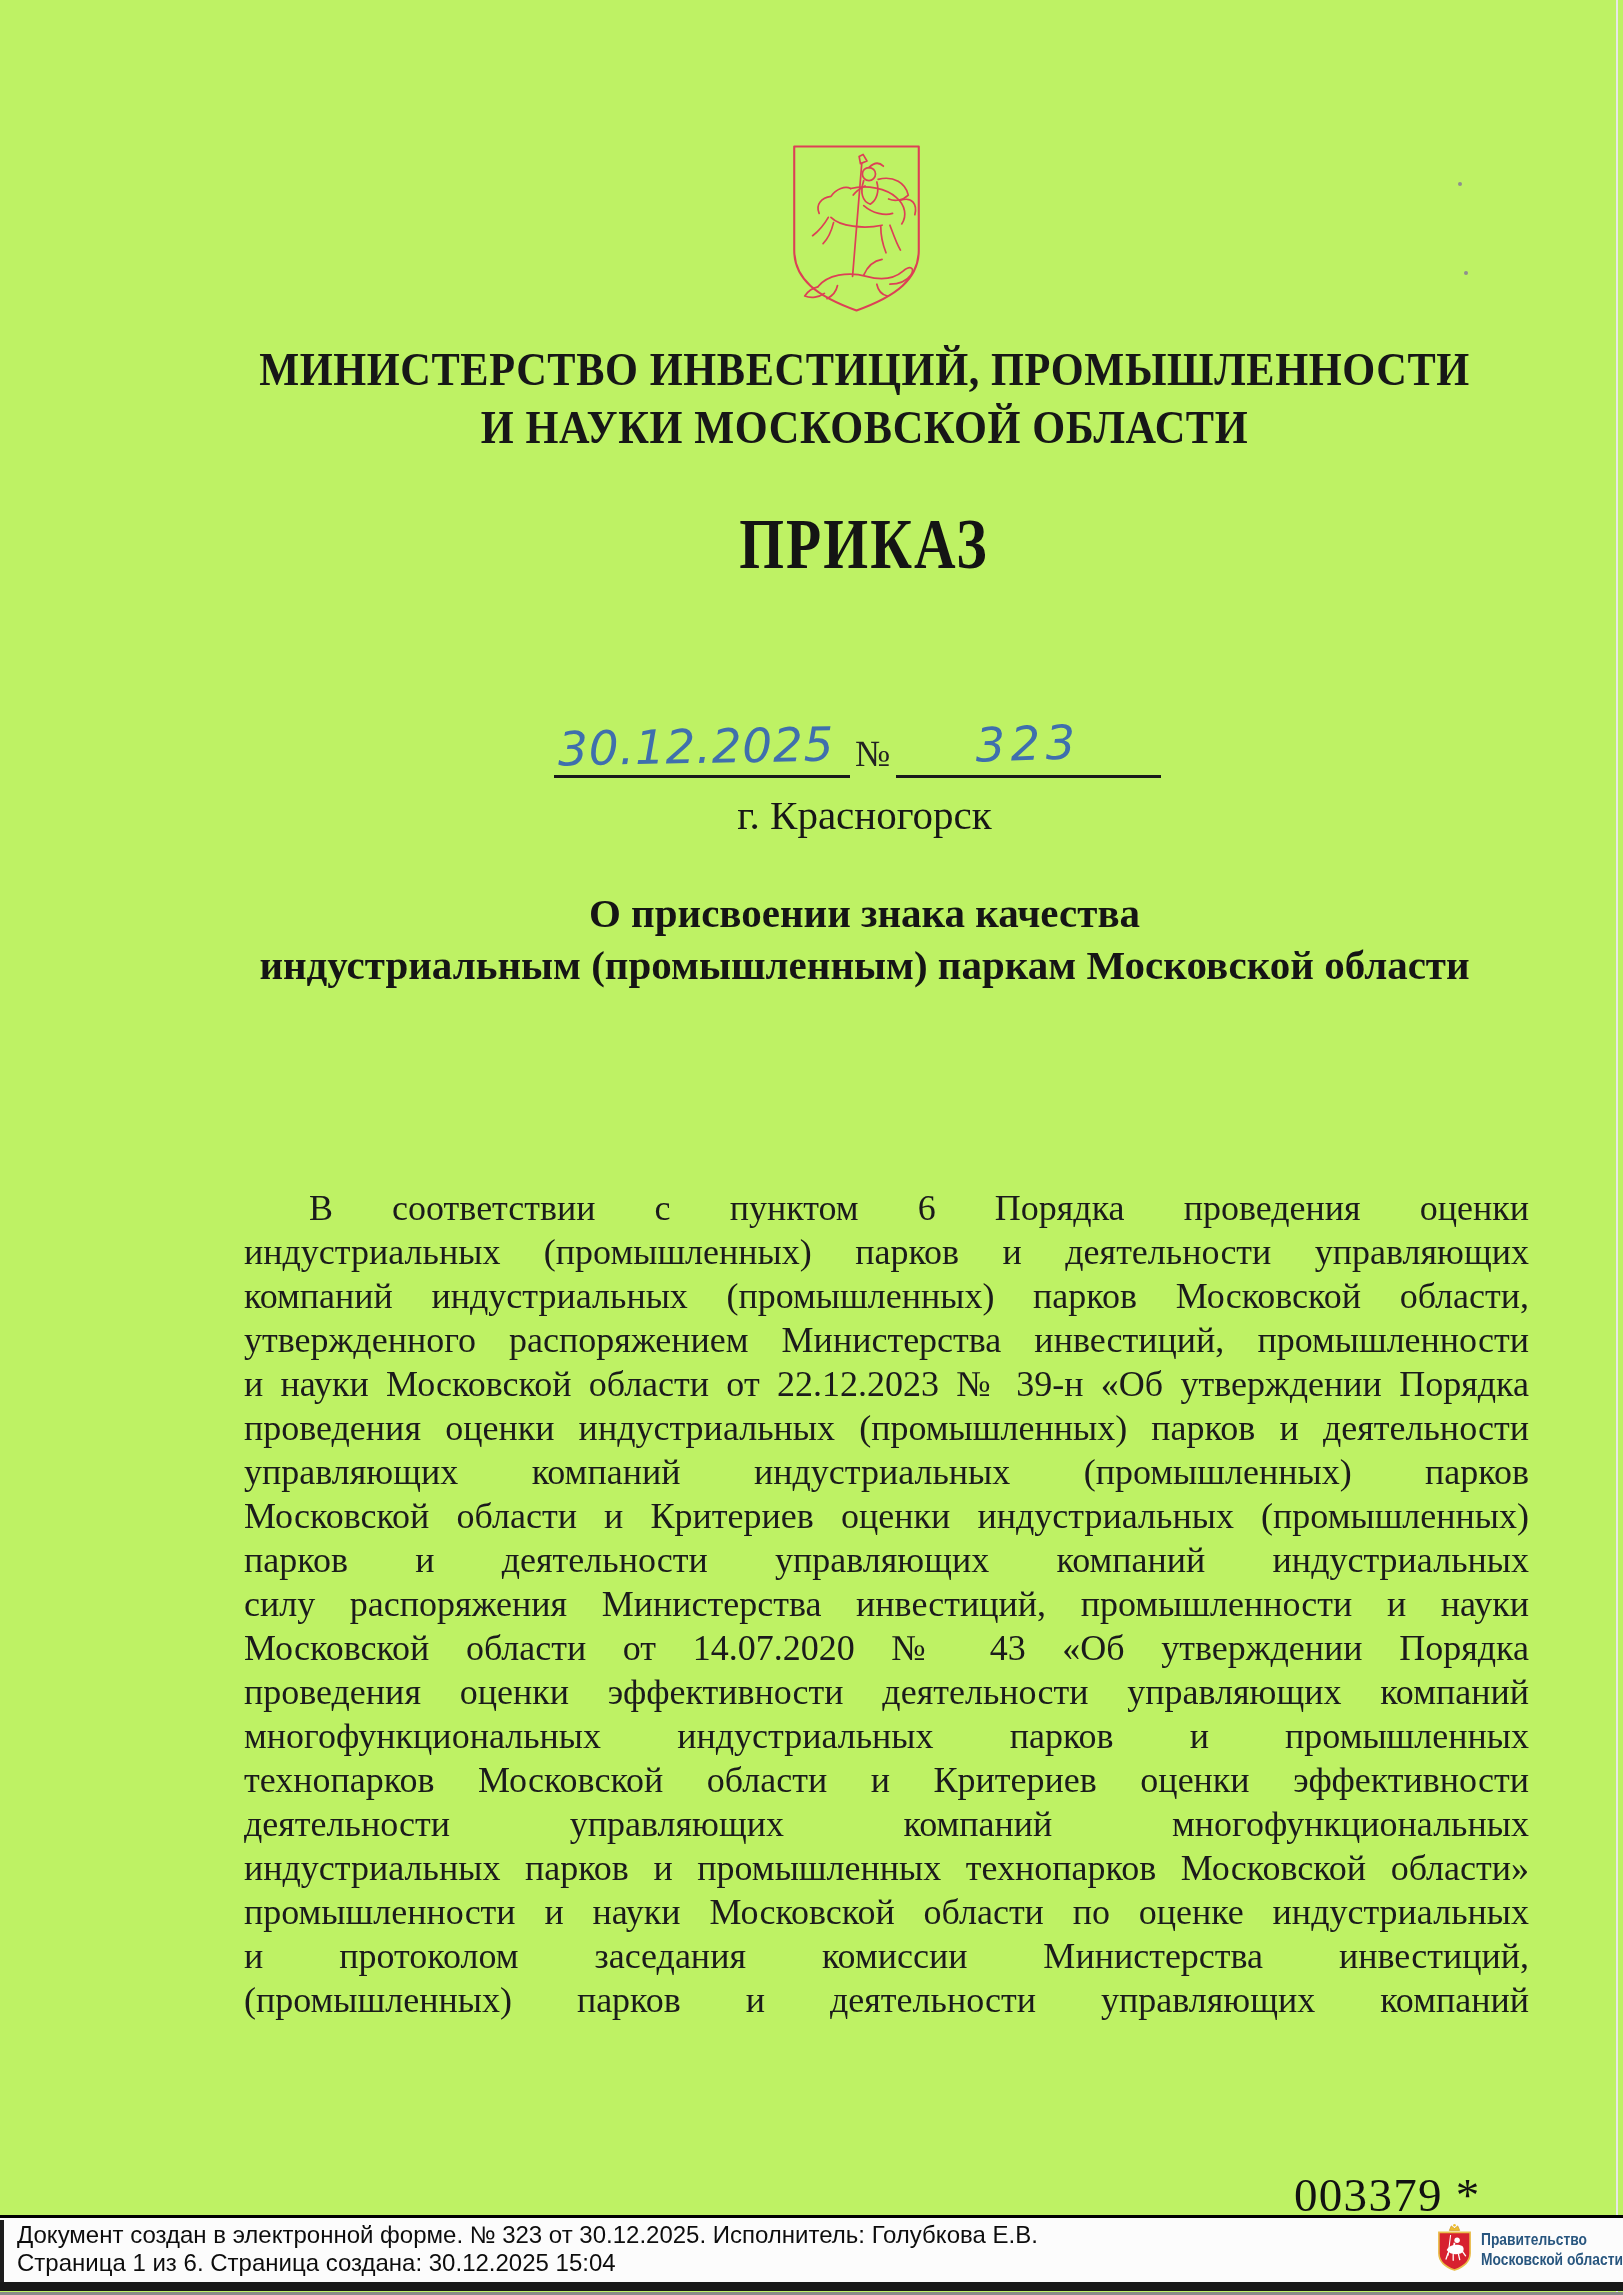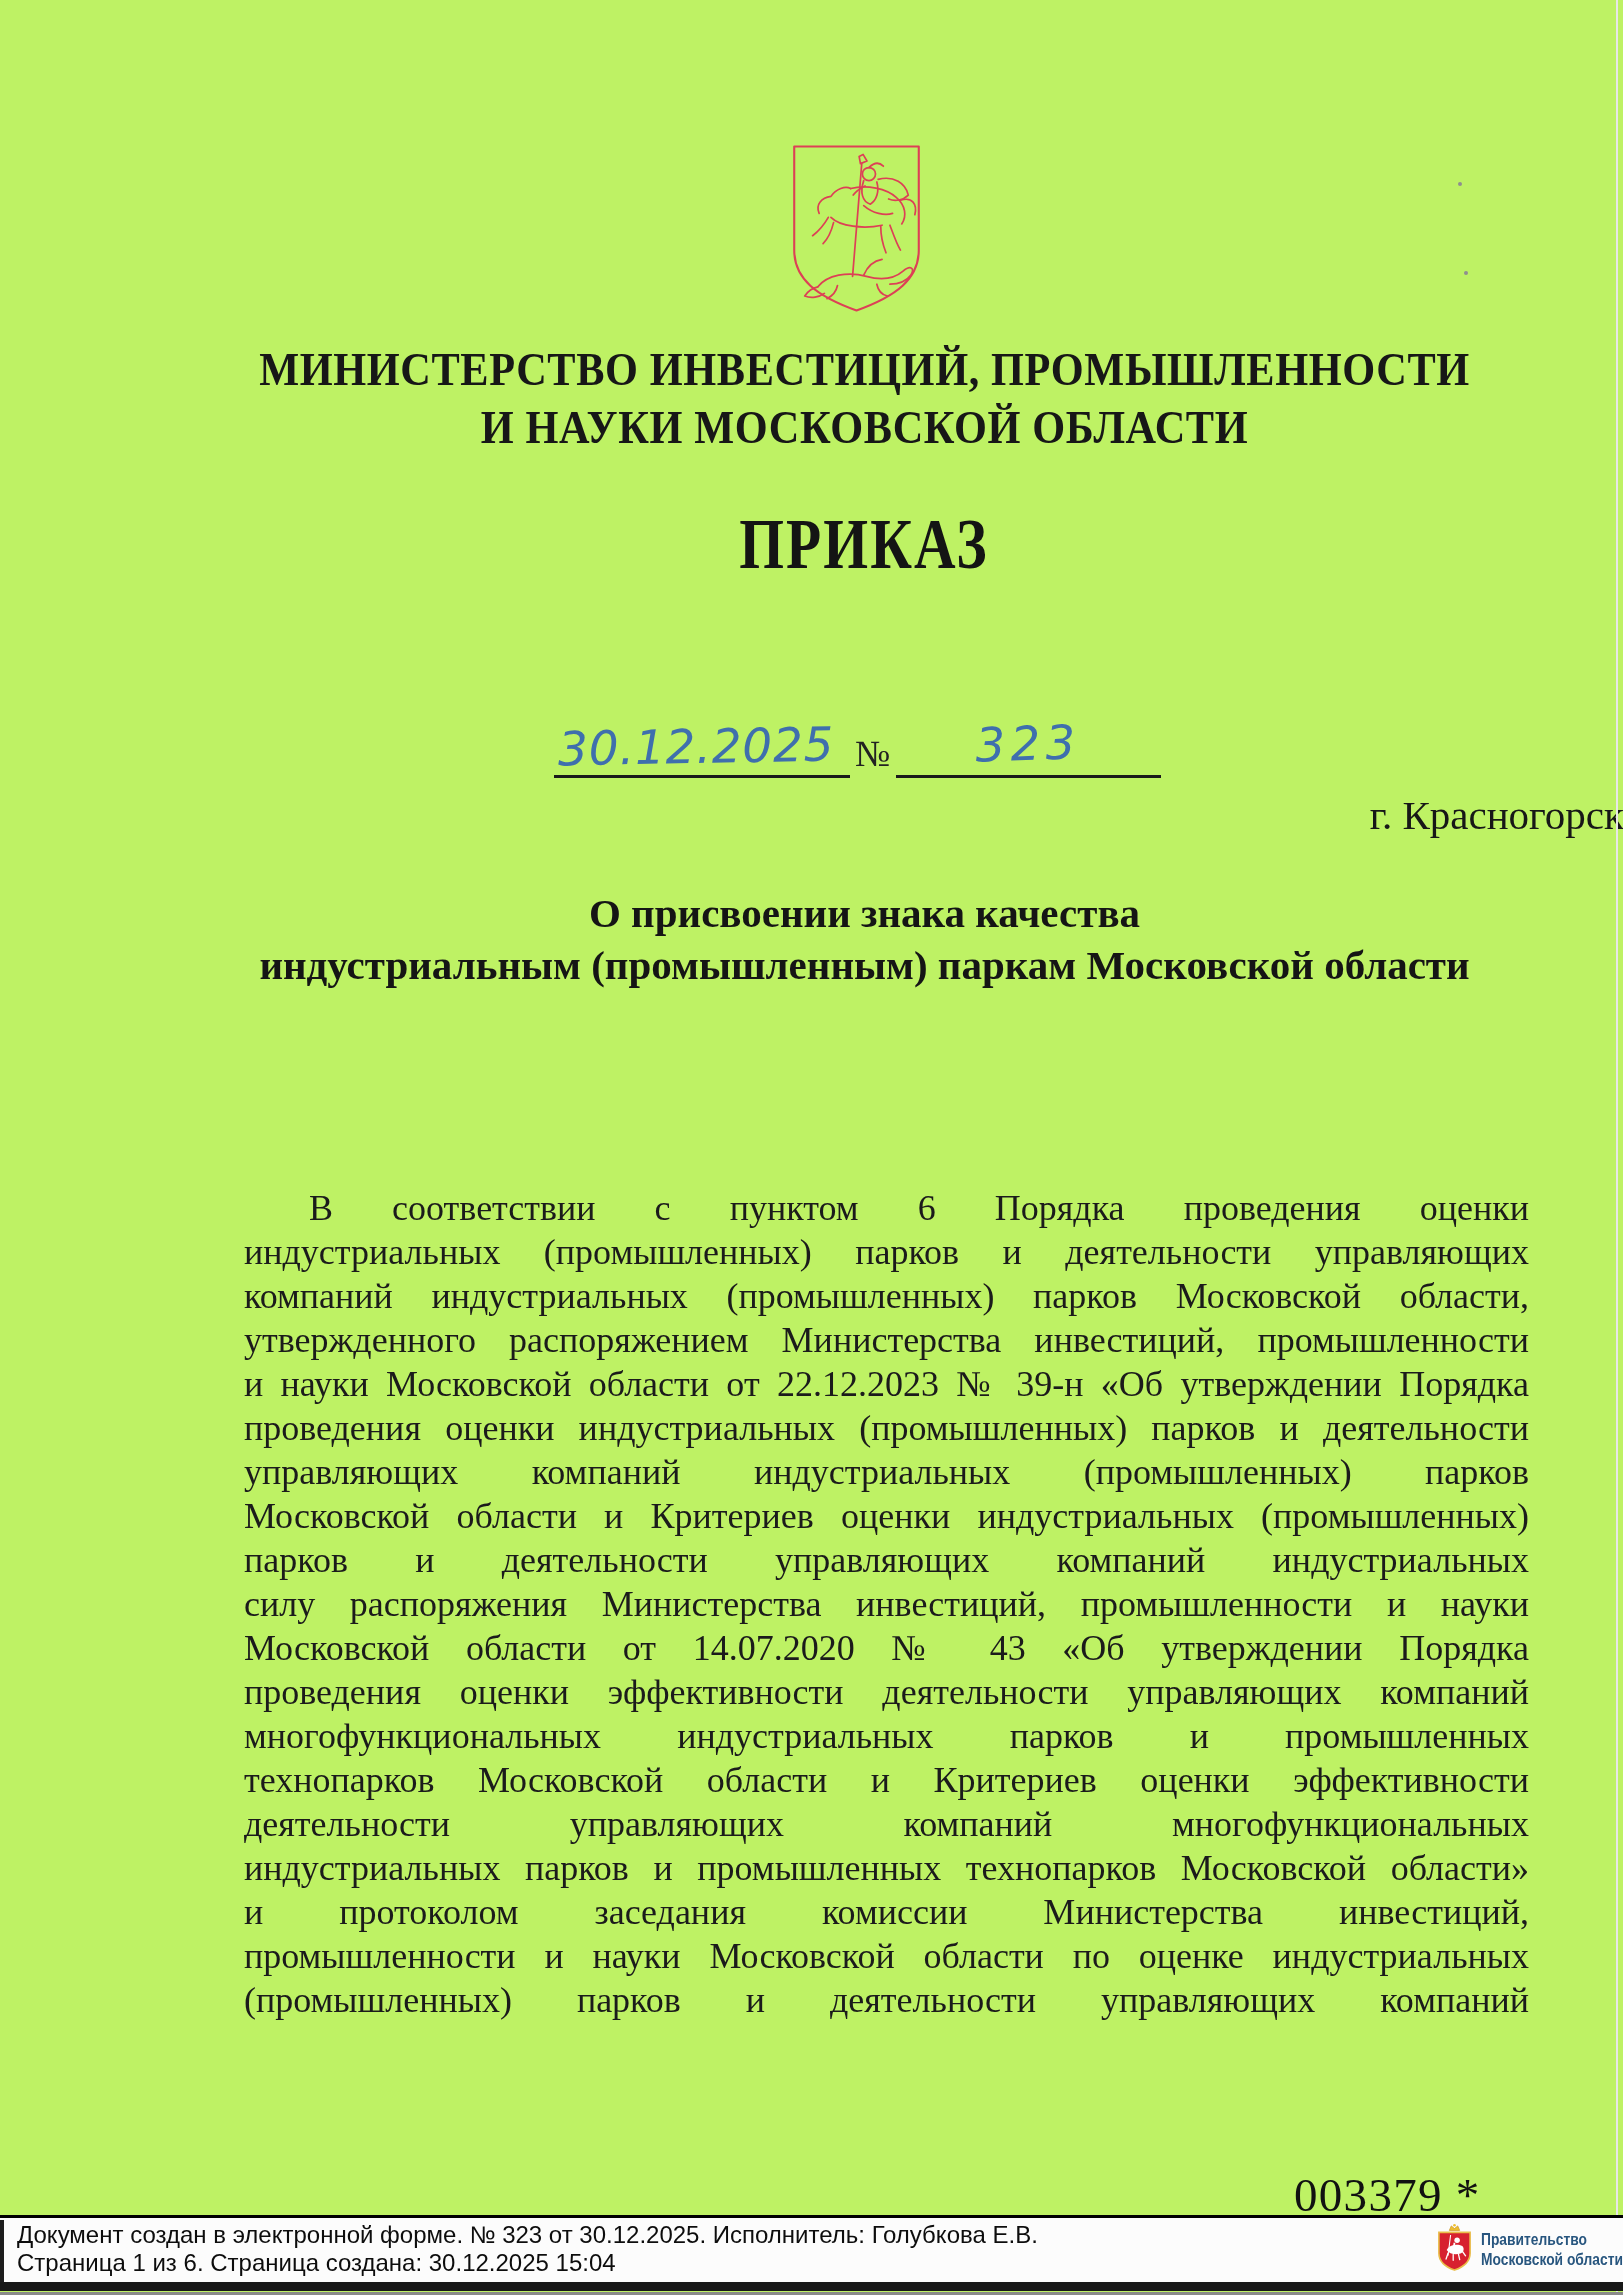--- a/index.html
+++ b/index.html
@@ -34,21 +34,21 @@
     font-style:italic;
     color:#3f6fad;
     font-size:47px;line-height:47px;
   }
   .hand-date{left:558px;top:723px;width:275px;text-align:center;transform:rotate(-1deg);letter-spacing:0.7px;}
   .hand-num{left:910px;top:720px;width:236px;text-align:center;transform:rotate(-2deg);letter-spacing:5.2px;}
   .numero{left:855px;top:735px;font-size:37px;line-height:37px;color:#222;}
   .uline{height:2.6px;background:#1a1a1a;top:775px;}
   .u1{left:554px;width:296px;}
   .u2{left:896px;width:265px;}
-  .city{top:794px;font-size:41px;line-height:43px;color:#171717;text-align:right;}
+  .city{top:794px;font-size:41px;line-height:43px;color:#171717;}
   .subject{top:887px;font-weight:bold;font-size:41px;line-height:52px;color:#151515;}
   .body-block{left:244px;top:1186px;width:1285px;font-size:36px;line-height:44px;color:#1b1b1b;}
   .bline{text-align:justify;text-align-last:justify;white-space:normal;}
   .bline.first{padding-left:65px;}
   .stamp{left:1294px;top:2172px;font-size:47px;line-height:47px;letter-spacing:1.3px;color:#111;}
   .rule{left:0;top:2215px;width:1623px;height:3.3px;background:#000;}
   .footer-strip{left:0;top:2218px;width:1623px;height:73px;background:#fcfcfc;}
   .fline{font-family:Liberation Sans, sans-serif;font-size:24px;line-height:26px;color:#0d0d0d;white-space:nowrap;}
   .f1{left:17px;top:2222px;}
   .f2{left:17px;top:2250px;}
@@ -133,22 +133,22 @@
     <div class="bline">управляющих компаний индустриальных (промышленных) парков</div>
     <div class="bline">Московской области и Критериев оценки индустриальных (промышленных)</div>
     <div class="bline">парков и деятельности управляющих компаний индустриальных</div>
     <div class="bline">силу распоряжения Министерства инвестиций, промышленности и науки</div>
     <div class="bline">Московской области от 14.07.2020 № 43 «Об утверждении Порядка</div>
     <div class="bline">проведения оценки эффективности деятельности управляющих компаний</div>
     <div class="bline">многофункциональных индустриальных парков и промышленных</div>
     <div class="bline">технопарков Московской области и Критериев оценки эффективности</div>
     <div class="bline">деятельности управляющих компаний многофункциональных</div>
     <div class="bline">индустриальных парков и промышленных технопарков Московской области»</div>
+    <div class="bline">промышленности и науки Московской области по оценке индустриальных</div>
     <div class="bline">и протоколом заседания комиссии Министерства инвестиций,</div>
-    <div class="bline">промышленности и науки Московской области по оценке индустриальных</div>
     <div class="bline">(промышленных) парков и деятельности управляющих компаний</div>
   </div>
 
   <div class="abs stamp">003379 *</div>
 
   <div class="abs speck sp1"></div>
   <div class="abs speck sp2"></div>
   <div class="abs right-line"></div>
 
   <div class="abs rule"></div>

